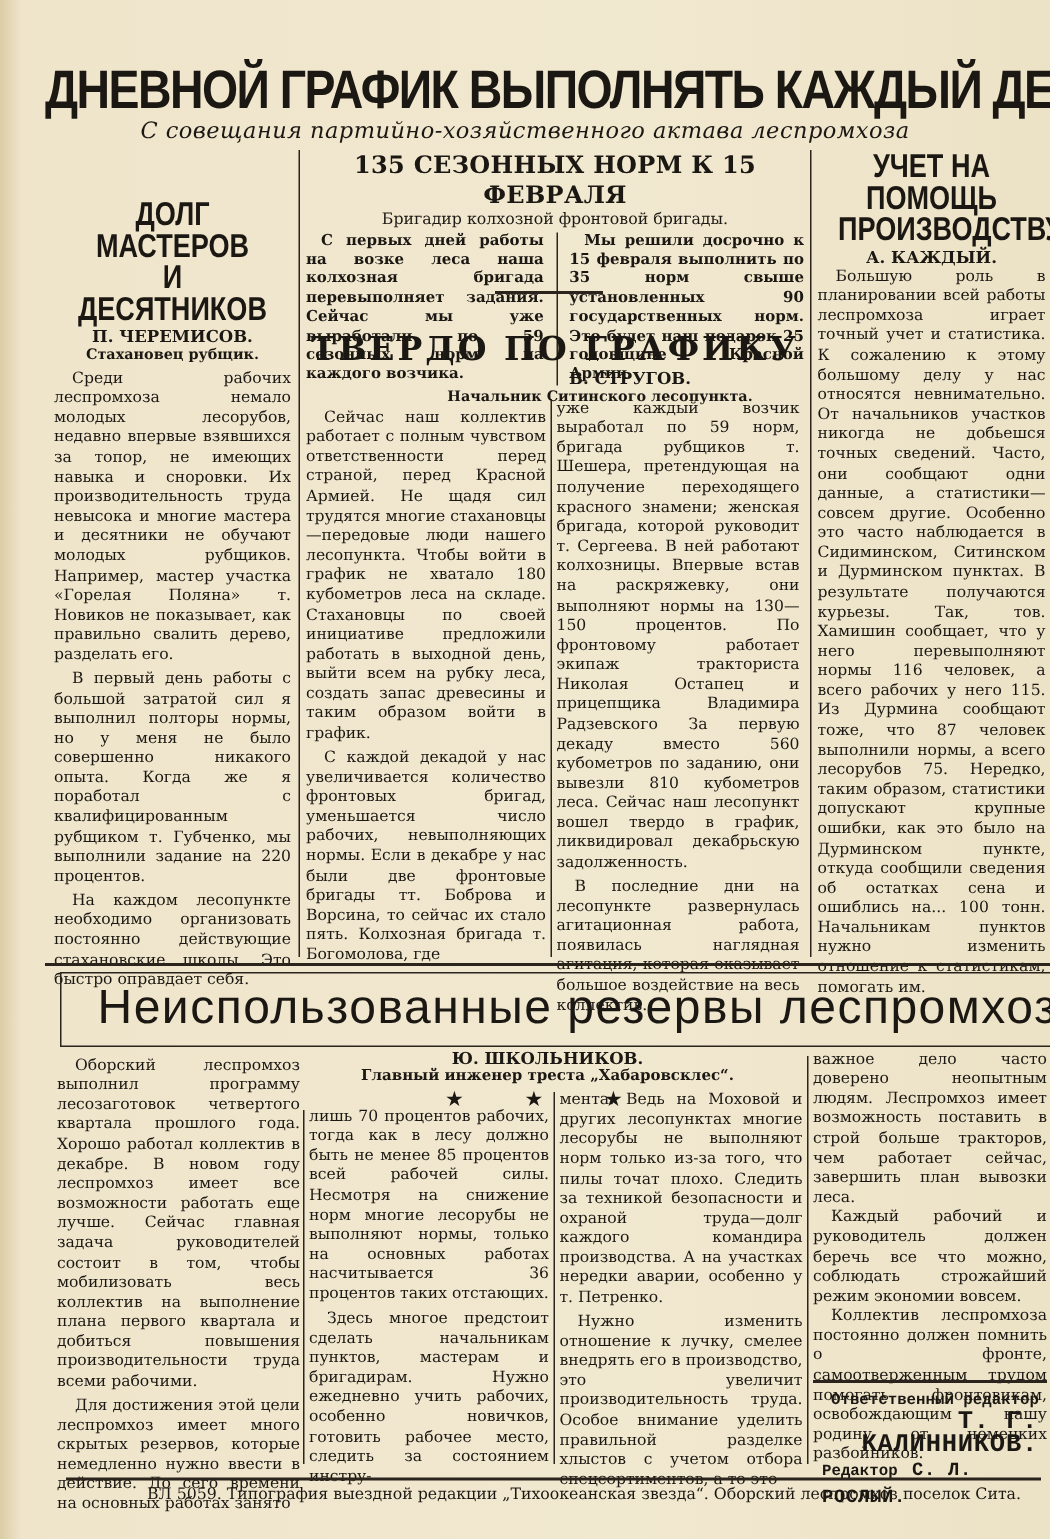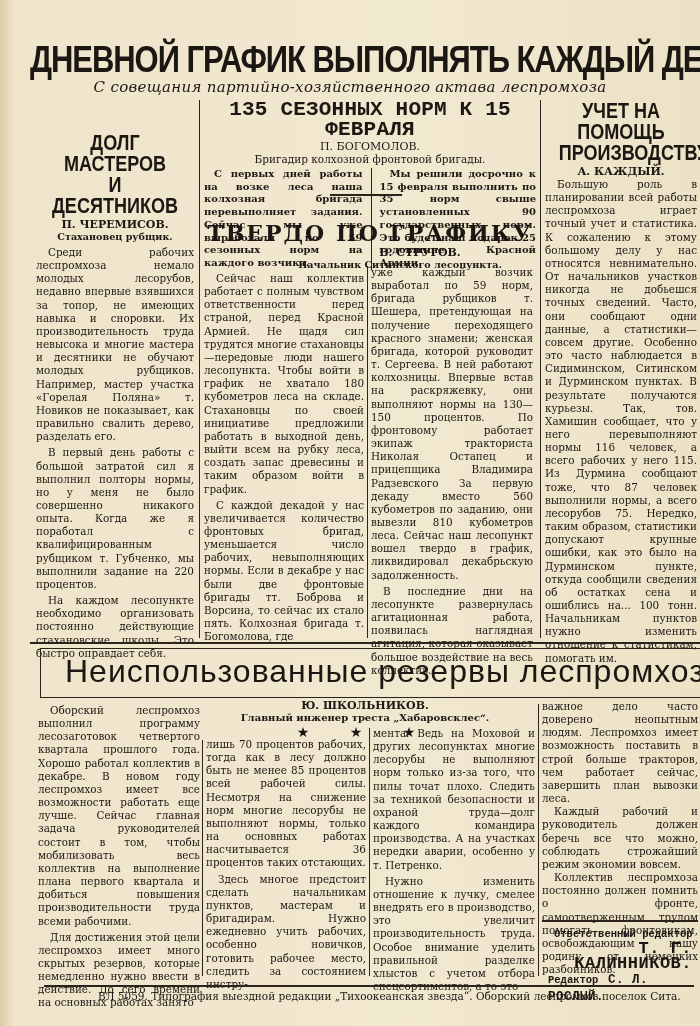--- a/index.html
+++ b/index.html
@@ -39,22 +39,21 @@
     <div class="byline" style="margin-top:2px;">П. ЧЕРЕМИСОВ.</div>
     <div class="role" style="margin-bottom:3px;">Стахановец рубщик.</div>
     <p>Среди рабочих леспромхоза немало молодых лесорубов, недавно впервые взявшихся за топор, не имеющих навыка и сноровки. Их производительность труда невысока и многие мастера и десятники не обучают молодых рубщиков. Например, мастер участка «Горелая Поляна» т. Новиков не показывает, как правильно свалить дерево, разделать его.</p>
     <p style="margin-top:3px;">В первый день работы с большой затратой сил я выполнил полторы нормы, но у меня не было совершенно никакого опыта. Когда же я поработал с квалифицированным рубщиком т. Губченко, мы выполнили задание на 220 процентов.</p>
     <p style="margin-top:3px;">На каждом лесопункте необходимо организовать постоянно действующие стахановские школы. Это быстро оправдает себя.</p>
   </div>
 
   <div class="vline" style="left:199px;top:100px;height:538px;"></div>
 
   <div class="abs" style="left:204px;top:100px;width:332px;">
-    <div class="serif-head" style="font-size:21px;line-height:20px;letter-spacing:0.2px;font-family:Liberation Mono, monospace;">135 СЕЗОННЫХ НОРМ К 15 ФЕВРАЛЯ</div>
-    <div style="text-align:center;font-size:11px;line-height:13px;">П. БОГОМОЛОВ.</div>
+    <div class="serif-head" style="font-size:16px;line-height:20px;letter-spacing:0.2px;">135 СЕЗОННЫХ НОРМ К 15 ФЕВРАЛЯ</div>
     <div style="text-align:center;font-size:10.5px;line-height:13px;">Бригадир колхозной фронтовой бригады.</div>
     <div style="display:flex;gap:8px;margin-top:2px;">
       <div class="bold-col" style="width:160px;text-indent:10px;">С первых дней работы на возке леса наша колхозная бригада перевыполняет задания. Сейчас мы уже выработали по 59 сезонных норм на каждого возчика.</div>
       <div style="width:1px;background:#2a241c;"></div>
       <div class="bold-col" style="width:158px;text-indent:10px;">Мы решили досрочно к 15 февраля выполнить по 35 норм свыше установленных 90 государственных норм. Это будет наш подарок 25 годовщине Красной Армии.</div>
     </div>
   </div>
 
   <div class="hline" style="left:330px;top:194px;width:72px;height:2px;"></div>
 

